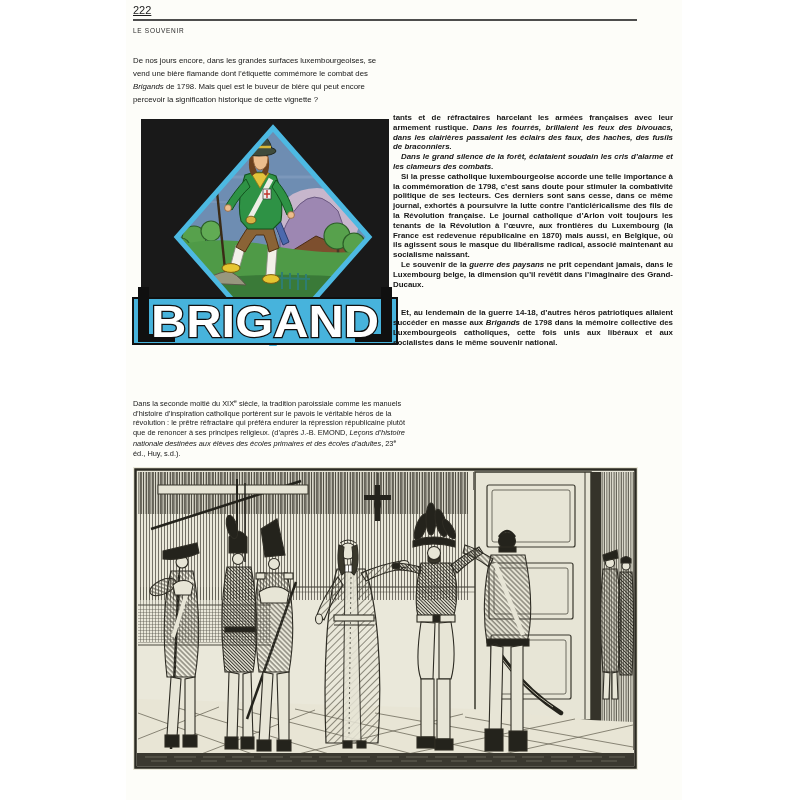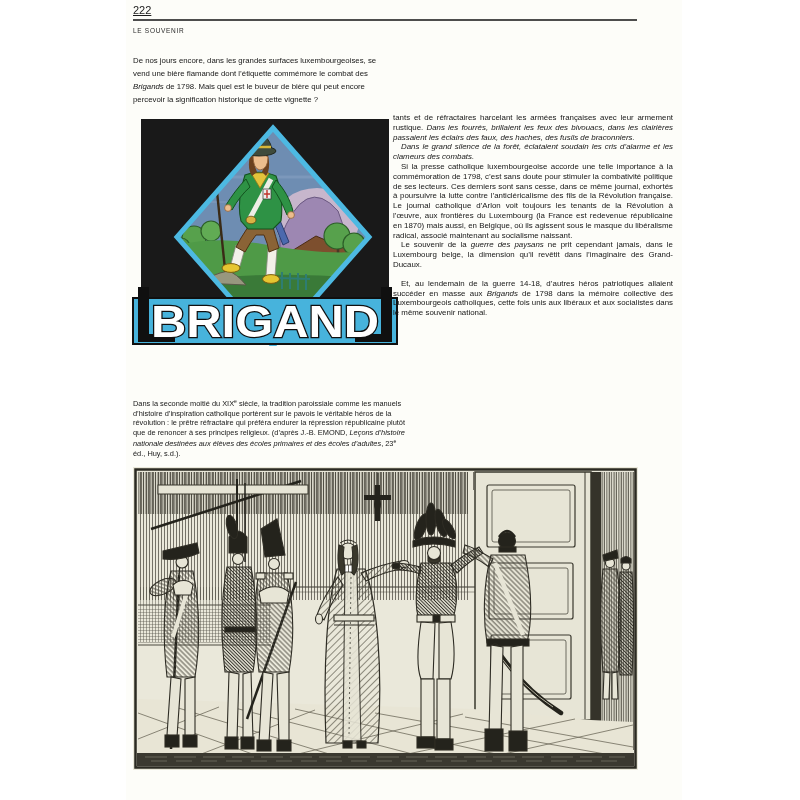--- a/index.html
+++ b/index.html
@@ -9,24 +9,24 @@
     font-family:"Liberation Sans",sans-serif;
     -webkit-font-smoothing:antialiased;
   }
   .page-tint{position:absolute;left:126px;top:0;width:556px;height:800px;background:#fdfdf9;}
   .abs{position:absolute;}
   .page-number{left:133px;top:4px;font-size:11px;color:#1c1c1c;text-decoration:underline;}
   .header-rule{left:133px;top:19px;width:504px;height:2px;background:#4d4d4d;}
   .running-header{left:133px;top:27px;font-size:6.5px;letter-spacing:.7px;color:#2a2a2a;}
   .intro{left:133px;top:46px;width:250px;font-size:7.8px;line-height:13px;color:#161616;}
   .caption{left:133px;top:390px;width:276px;font-size:7.4px;line-height:9.3px;color:#161616;}
-  .right-col{left:393px;top:113px;width:280px;font-size:7.9px;line-height:9.8px;color:#161616;text-align:justify;}
+  .right-col{left:393px;top:113px;width:280px;font-size:7.9px;line-height:9.8px;color:#161616;text-align:justify;font-weight:bold;}
   .right-col p{margin:0;text-indent:8px;}
   .right-col p.no-indent{text-indent:0;}
-  .right-col p.gap-above{margin-top:9px;}
+  .right-col p.gap-above{margin-top:19px;}
   .label-figure{left:132px;top:117px;width:266px;height:229px;}
   .engraving{left:133px;top:467px;width:505px;height:303px;}
   sup{font-size:.68em;}
   i{font-style:italic;}
 </style>
 </head>
 <body>
 
 <div class="page-tint"></div>
 

